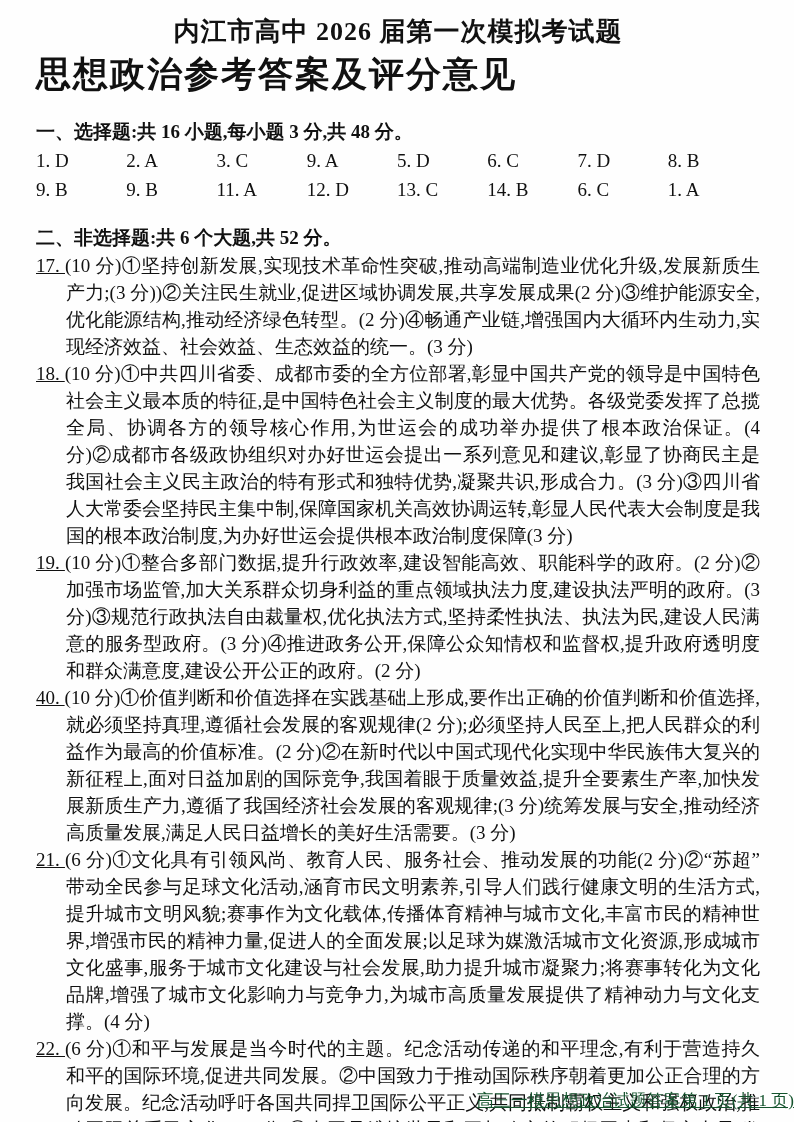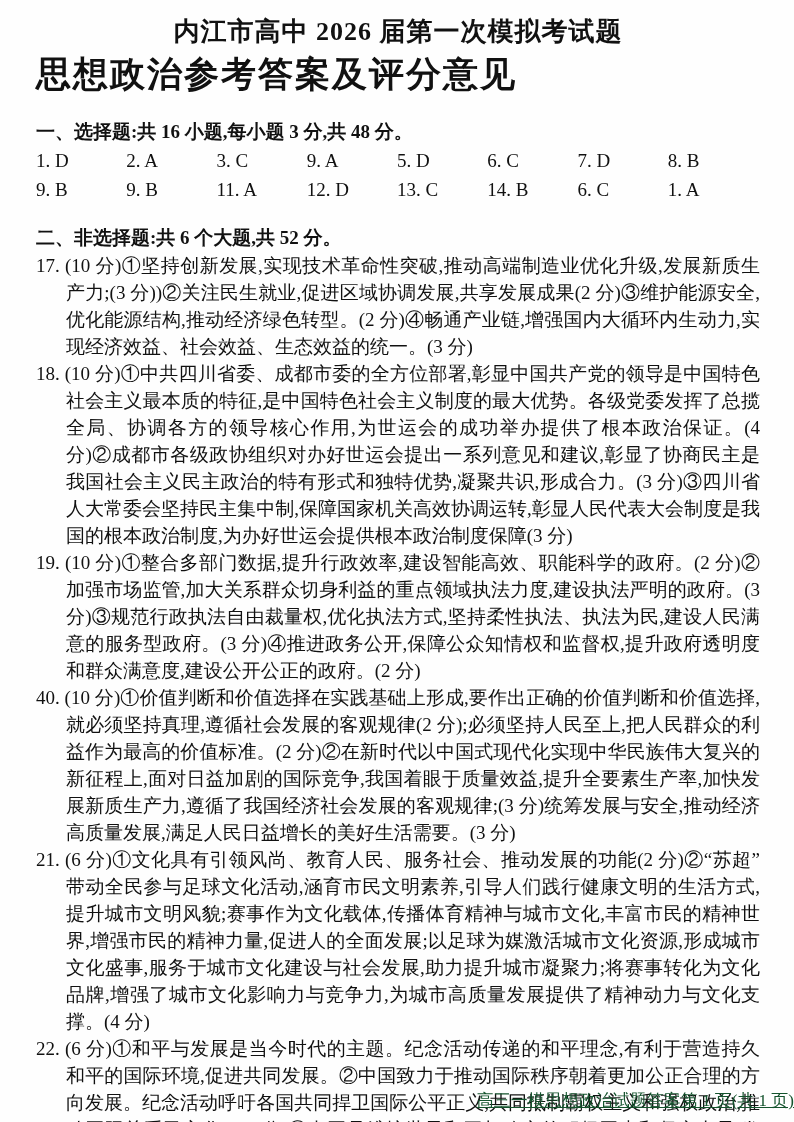--- a/index.html
+++ b/index.html
@@ -44,21 +44,21 @@
     font-size: 19px;
     line-height: 29px;
   }
   .answer-item { white-space: nowrap; }
   .content { font-size: 19px; line-height: 27px; }
   .question {
     text-align: justify;
     padding-left: 30px;
     text-indent: -30px;
   }
-  .qnum { white-space: pre; }
+  .qnum { white-space: pre; text-decoration: underline; }
   .footer {
     position: absolute;
     left: 0;
     bottom: 10px;
     width: 100%;
     text-align: right;
     font-size: 17px;
     color: #14532d;
     text-decoration: underline;
   }

